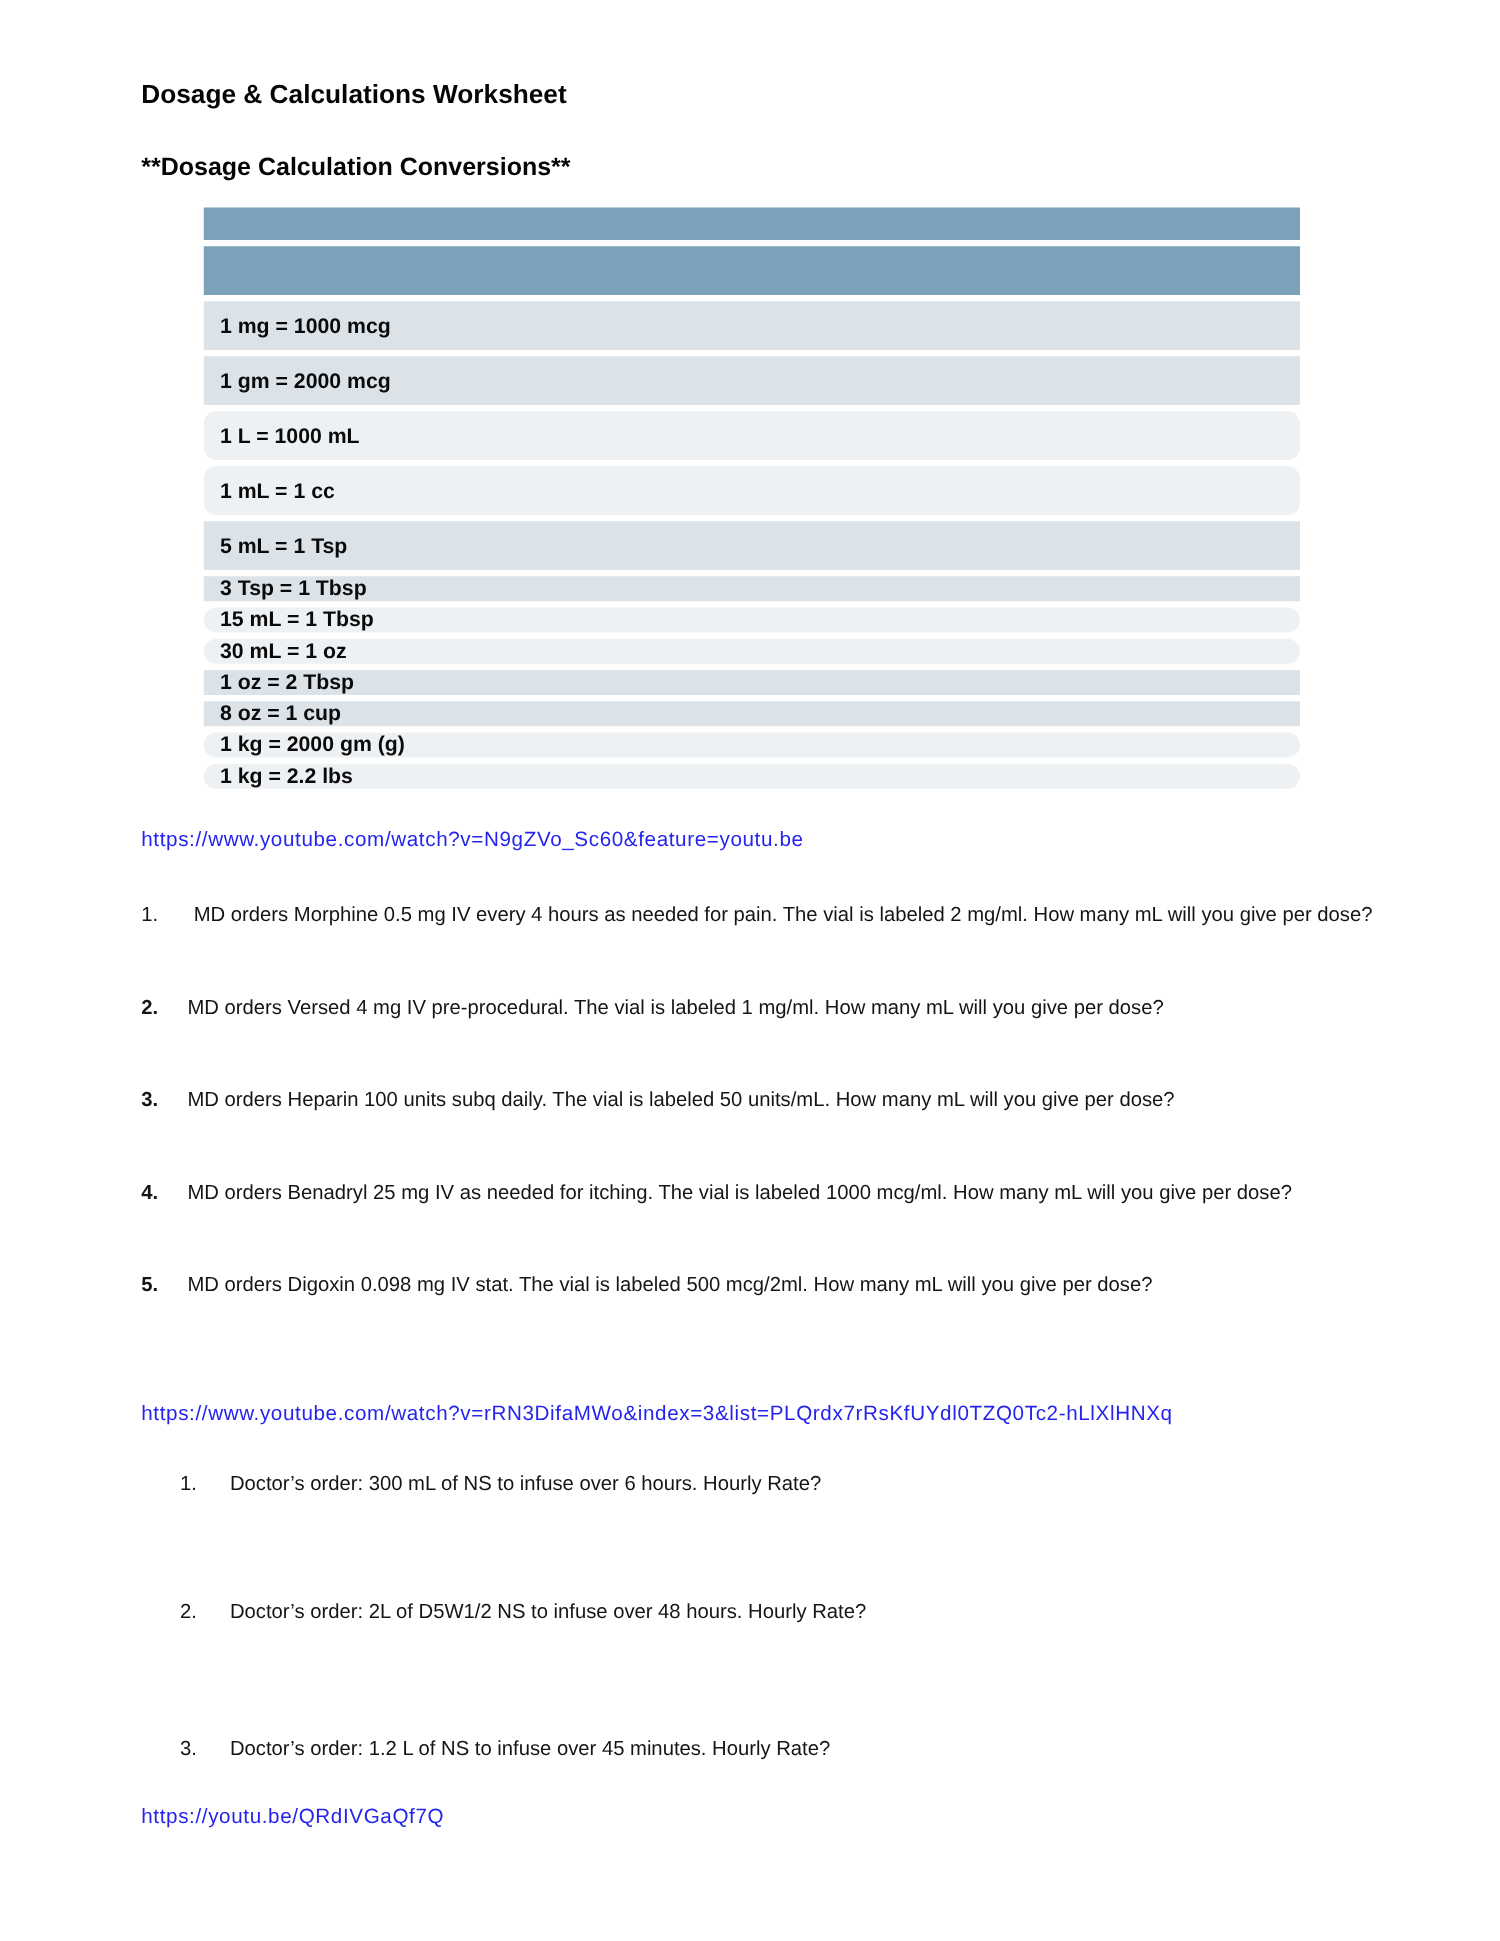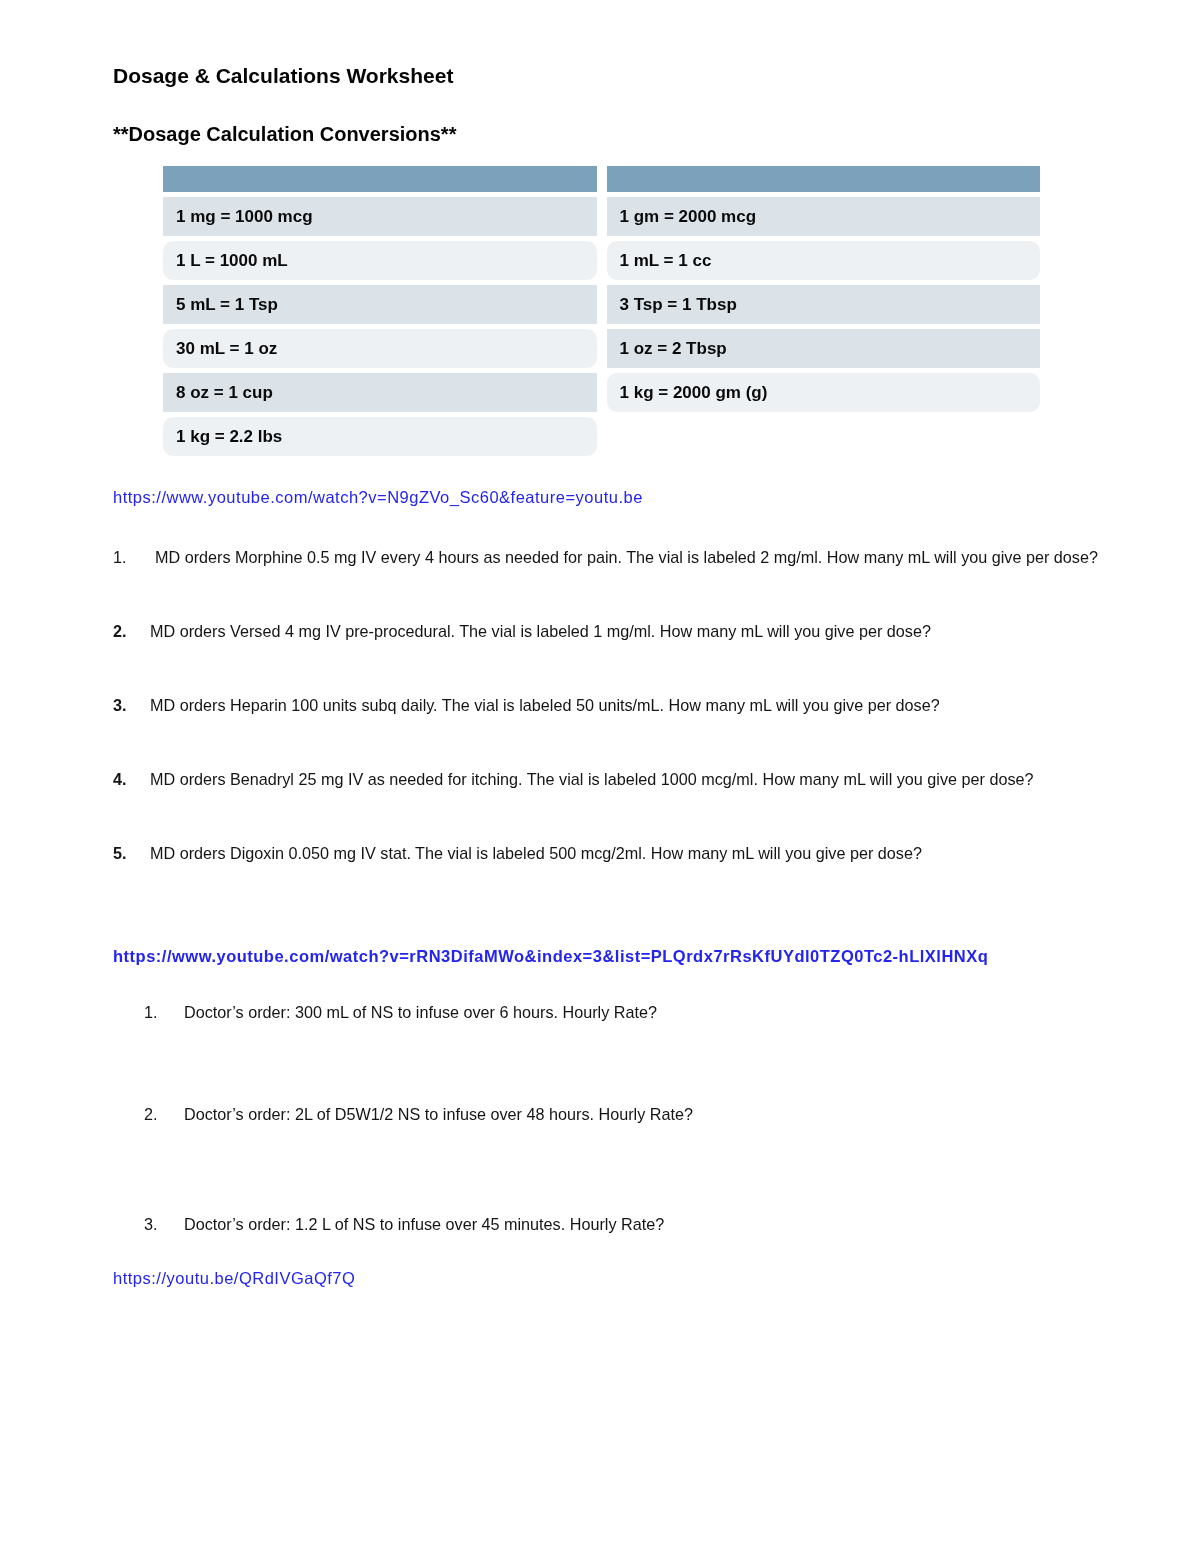--- a/index.html
+++ b/index.html
@@ -32,21 +32,21 @@
     font-weight: bold;
     line-height: 24px;
     margin: 34px 0 0 0;
     color: #050505;
   }
   
   .conv-table {
     margin: 20px 0 0 50px;
     width: 877px;
     display: grid;
-    grid-template-columns: 1fr 1fr;
+    grid-template-columns: 1fr;
     grid-template-rows: 26px repeat(6, 39px);
     column-gap: 10px;
     row-gap: 5px;
   }
   .conv-cell {
     display: flex;
     align-items: center;
     padding-left: 13px;
     font-size: 17px;
     font-weight: bold;
@@ -60,21 +60,21 @@
   .doc-link {
     display: block;
     font-size: 16.5px;
     line-height: 22px;
     letter-spacing: 0.5px;
     color: var(--link, #2424ee);
     text-decoration: none;
     white-space: nowrap;
   }
   .link-1 { margin-top: 30px; }
-  .link-2 { margin-top: 76px; font-weight: bold; }
+  .link-2 { margin-top: 76px; }
   .link-3 { margin-top: 30px; }
 
   
   .q-list-1 { margin-top: 33px; }
   .q-item {
     display: flex;
     font-size: 16.2px;
     line-height: 32px;
     color: #151515;
   }
@@ -112,20 +112,21 @@
 
     <div class="conv-cell r-dark">1 mg = 1000 mcg</div>
     <div class="conv-cell r-dark">1 gm = 2000 mcg</div>
 
     <div class="conv-cell r-light">1 L = 1000 mL</div>
     <div class="conv-cell r-light">1 mL = 1 cc</div>
 
     <div class="conv-cell r-dark">5 mL = 1 Tsp</div>
     <div class="conv-cell r-dark">3 Tsp = 1 Tbsp</div>
 
+    <div class="conv-cell r-light">15 mL = 1 Tbsp</div>
     <div class="conv-cell r-light">30 mL = 1 oz</div>
 
     <div class="conv-cell r-dark">1 oz = 2 Tbsp</div>
     <div class="conv-cell r-dark">8 oz = 1 cup</div>
 
     <div class="conv-cell r-light">1 kg = 2000 gm (g)</div>
     <div class="conv-cell r-light">1 kg = 2.2 lbs</div>
   </div>
 
   <a class="doc-link link-1" href="#">https://www.youtube.com/watch?v=N9gZVo_Sc60&amp;feature=youtu.be</a>
@@ -142,21 +143,21 @@
     <div class="q-item">
       <span class="q-num">3.</span>
       <span class="q-text">MD orders Heparin 100 units subq daily. The vial is labeled 50 units/mL. How many mL will you give per dose?</span>
     </div>
     <div class="q-item">
       <span class="q-num">4.</span>
       <span class="q-text">MD orders Benadryl 25 mg IV as needed for itching. The vial is labeled 1000 mcg/ml. How many mL will you give per dose?</span>
     </div>
     <div class="q-item">
       <span class="q-num">5.</span>
-      <span class="q-text">MD orders Digoxin 0.050 mg IV stat. The vial is labeled 500 mcg/2ml. How many mL will you give per dose?</span>
+      <span class="q-text">MD orders Digoxin 0.098 mg IV stat. The vial is labeled 500 mcg/2ml. How many mL will you give per dose?</span>
     </div>
   </div>
 
   <a class="doc-link link-2" href="#">https://www.youtube.com/watch?v=rRN3DifaMWo&amp;index=3&amp;list=PLQrdx7rRsKfUYdl0TZQ0Tc2-hLlXlHNXq</a>
 
   <div class="q-list-2">
     <div class="q-item gap-a">
       <span class="q-num">1.</span>
       <span class="q-text">Doctor’s order: 300 mL of NS to infuse over 6 hours. Hourly Rate?</span>
     </div>

